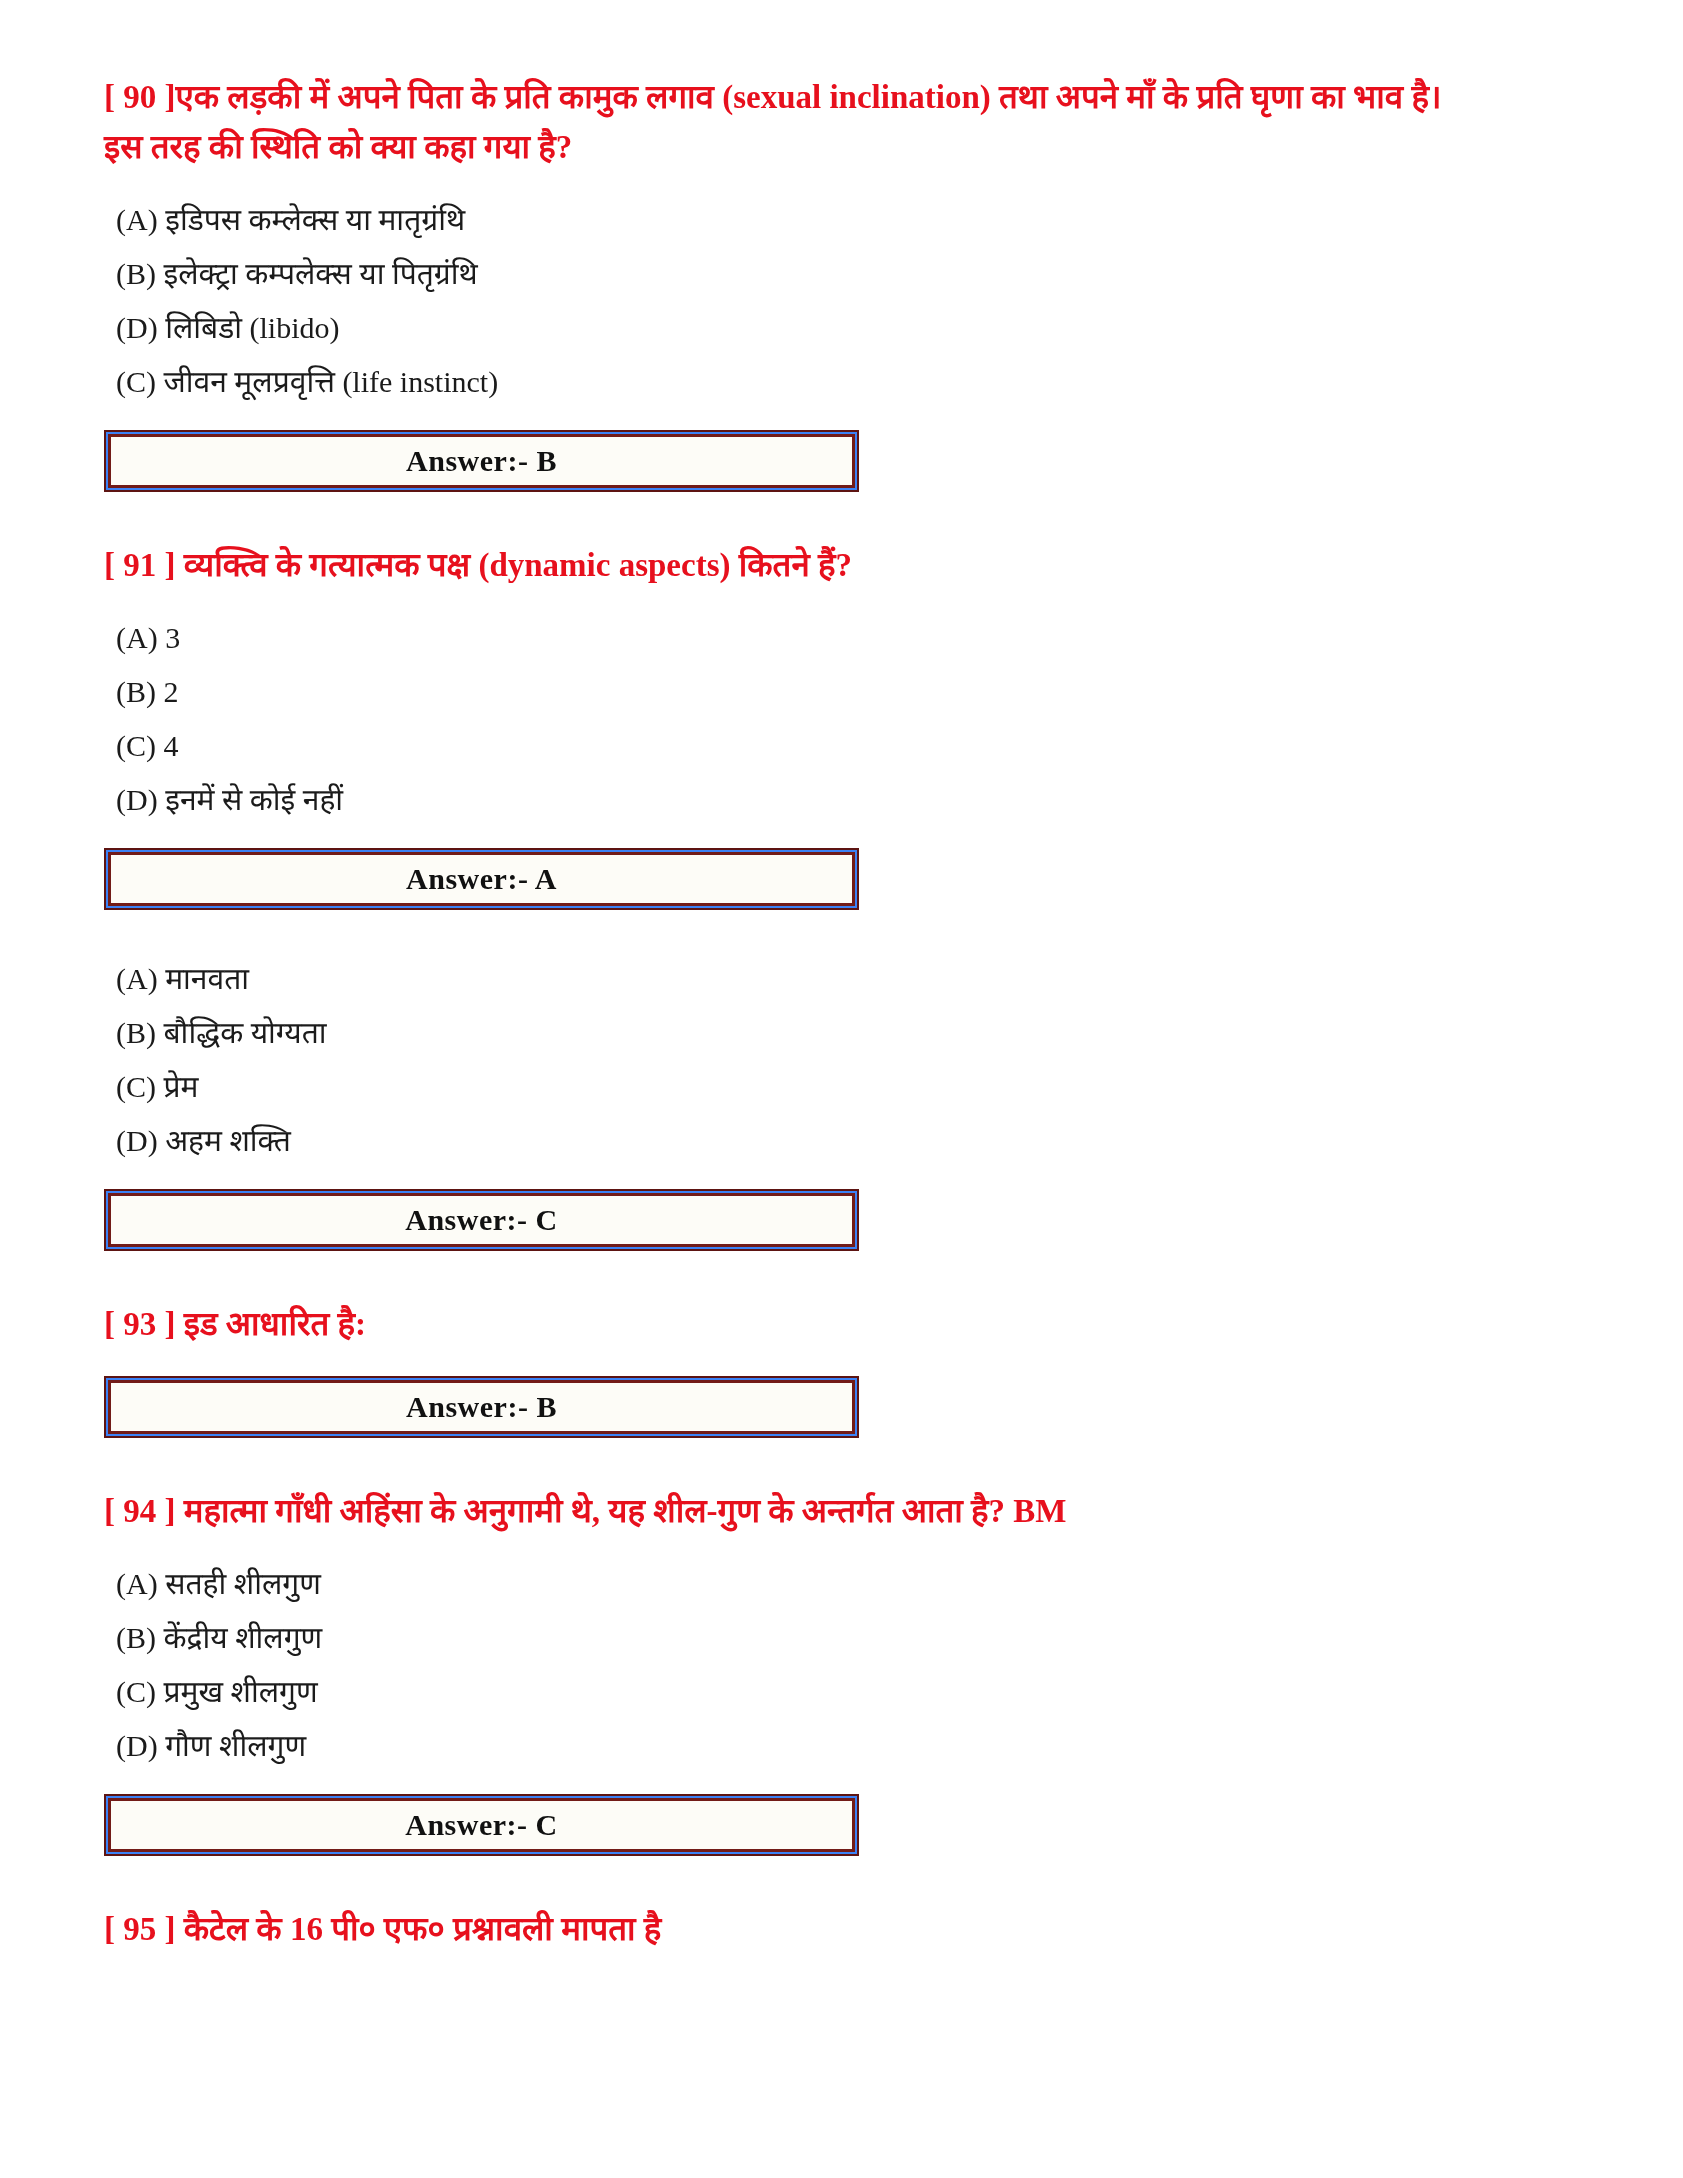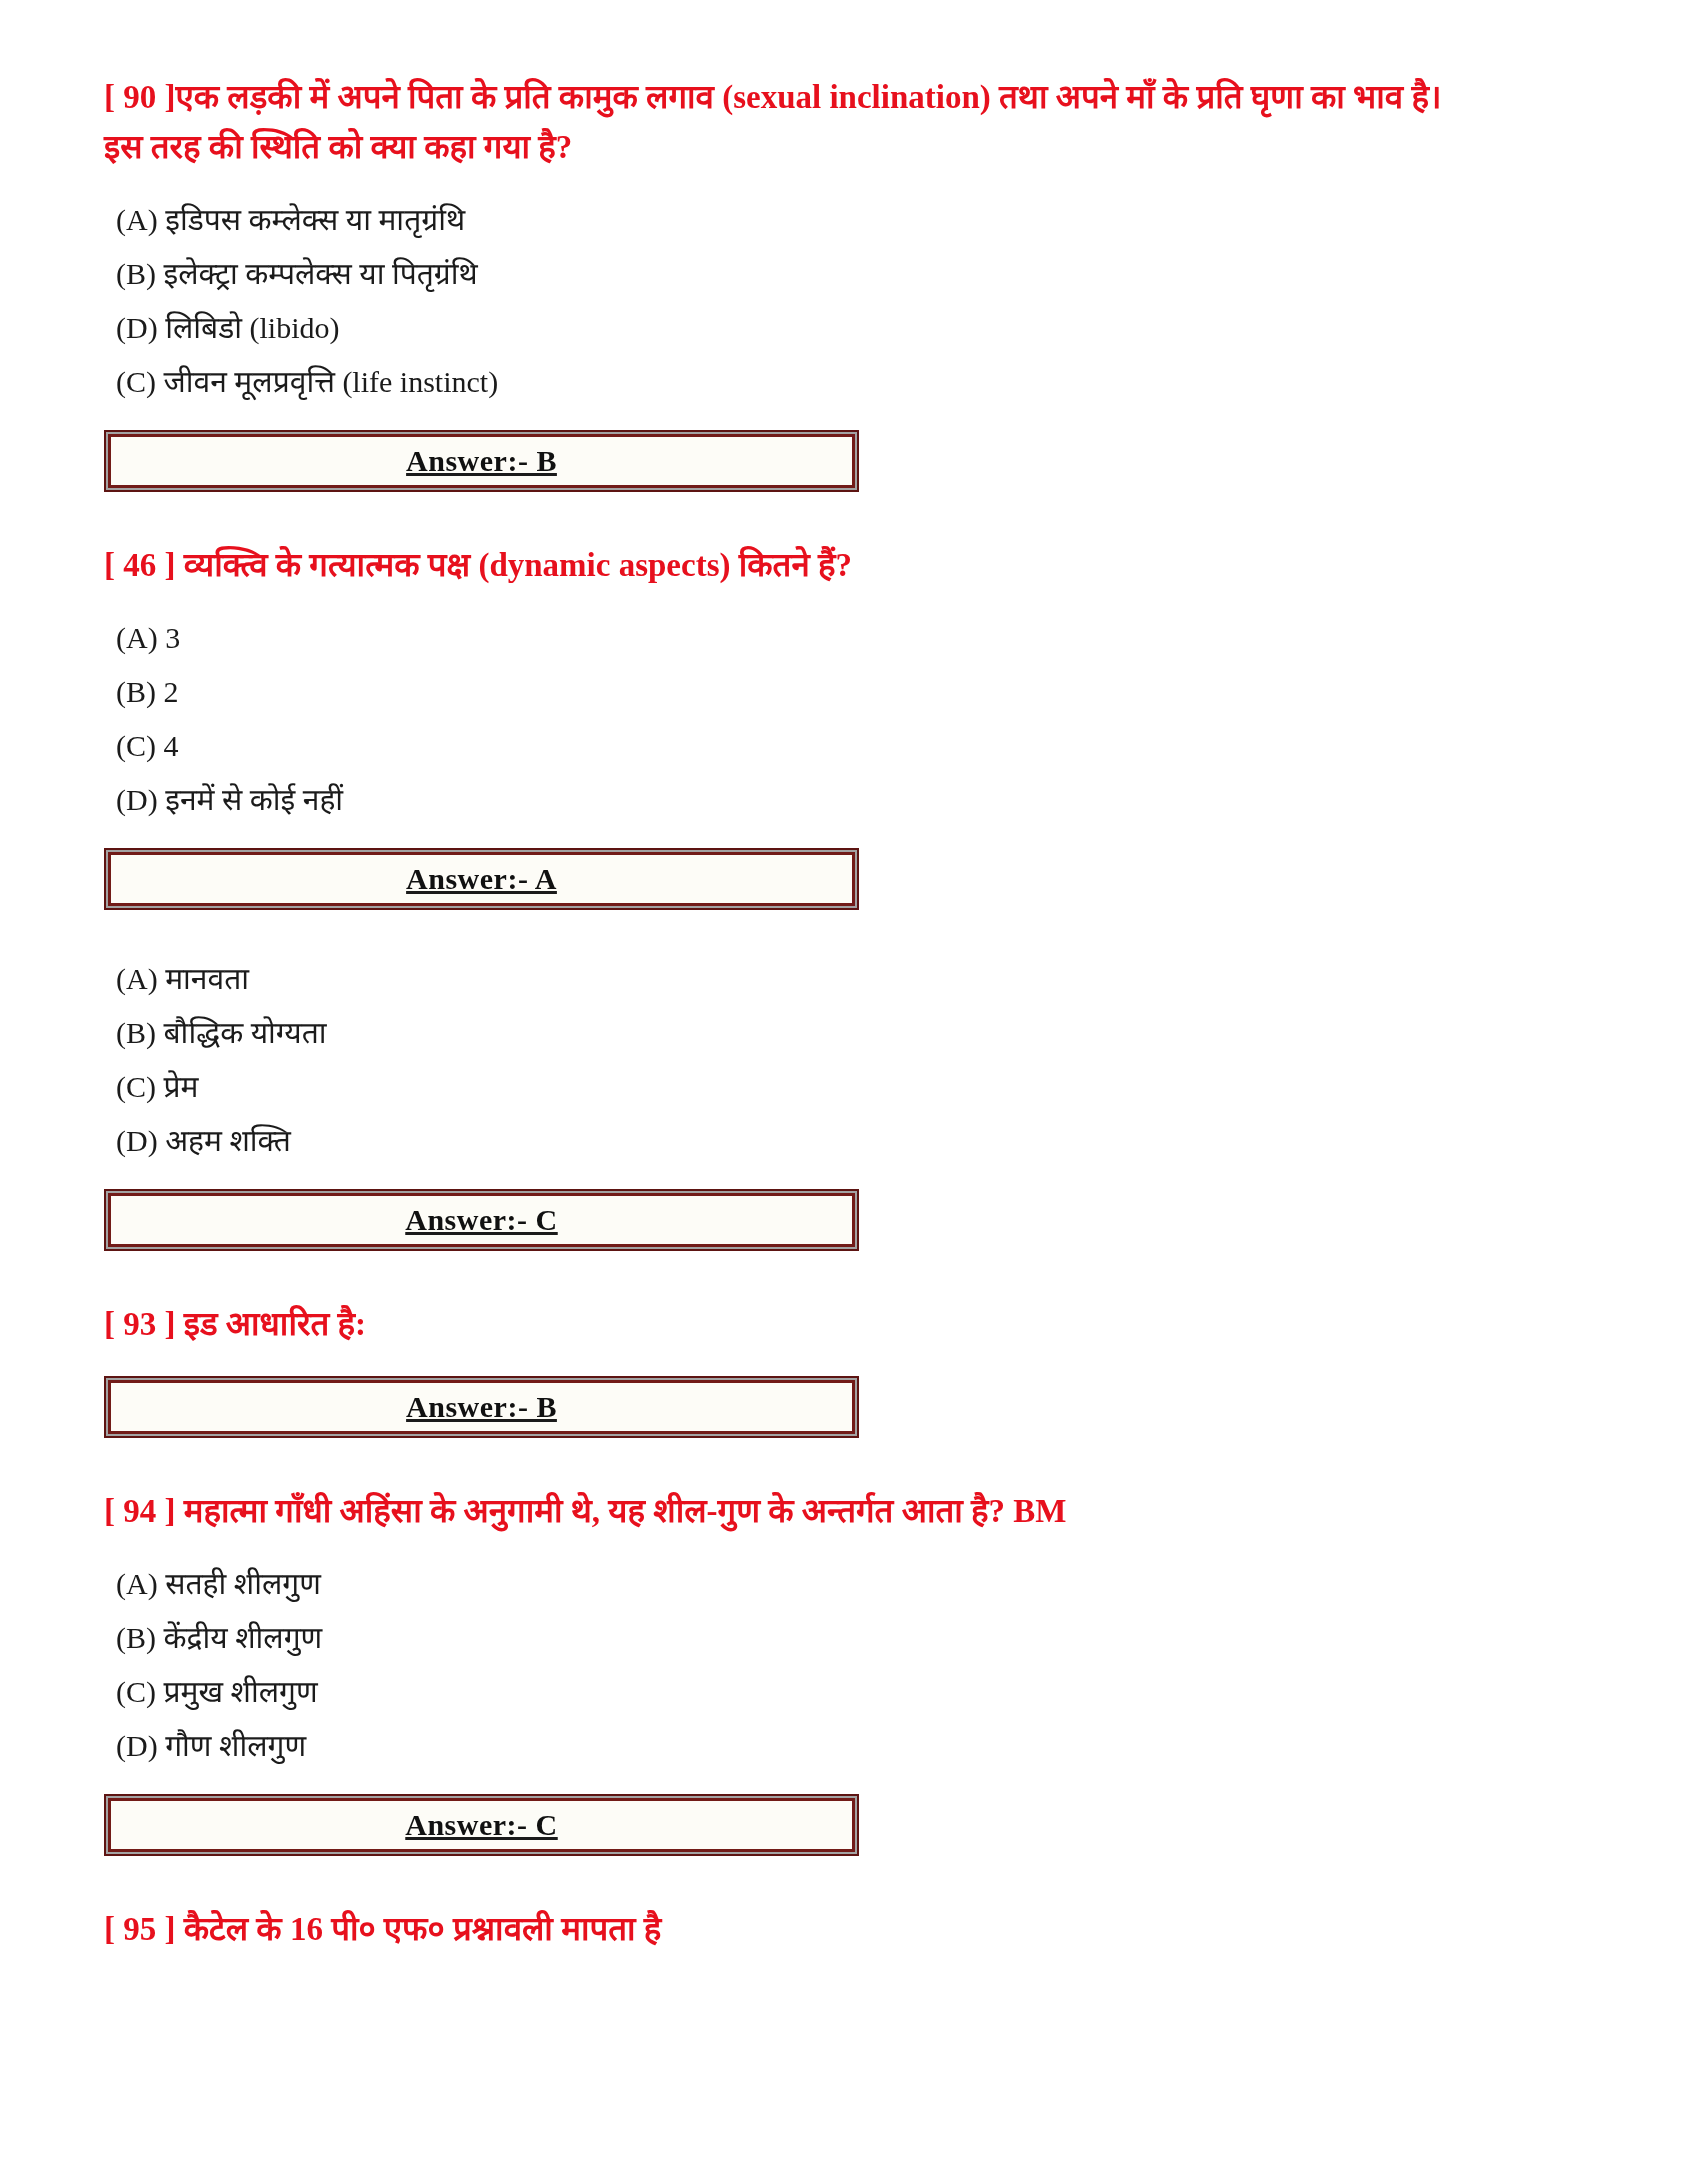--- a/index.html
+++ b/index.html
@@ -36,22 +36,21 @@
     line-height: 42px;
     margin: 12px;
     color: #1b1b1b;
   }
   .answer-box {
     box-sizing: content-box;
     width: 747px;
     border: 2px solid #5d1412;
     padding: 2px;
     margin: 0 0 48px 0;
-    background: #a3a3a3;
-    text-decoration: underline;
+    background: #3b82f6;
   }
   .answer-inner {
     border: 3px solid #721b18;
     background: #fdfcf7;
     height: 48px;
     display: flex;
     align-items: center;
     justify-content: center;
   }
   .answer-label {
@@ -76,21 +75,21 @@
       <p class="option">(C) जीवन मूलप्रवृत्ति (life instinct)</p>
     </div>
     <div class="answer-box">
       <div class="answer-inner">
         <span class="answer-label">Answer:- B</span>
       </div>
     </div>
   </div>
 
   <div>
-    <h2 class="q-heading">[ 46 ] व्यक्त्वि के गत्यात्मक पक्ष (dynamic aspects) कितने हैं?</h2>
+    <h2 class="q-heading">[ 91 ] व्यक्त्वि के गत्यात्मक पक्ष (dynamic aspects) कितने हैं?</h2>
     <div class="options">
       <p class="option">(A) 3</p>
       <p class="option">(B) 2</p>
       <p class="option">(C) 4</p>
       <p class="option">(D) इनमें से कोई नहीं</p>
     </div>
     <div class="answer-box">
       <div class="answer-inner">
         <span class="answer-label">Answer:- A</span>
       </div>

